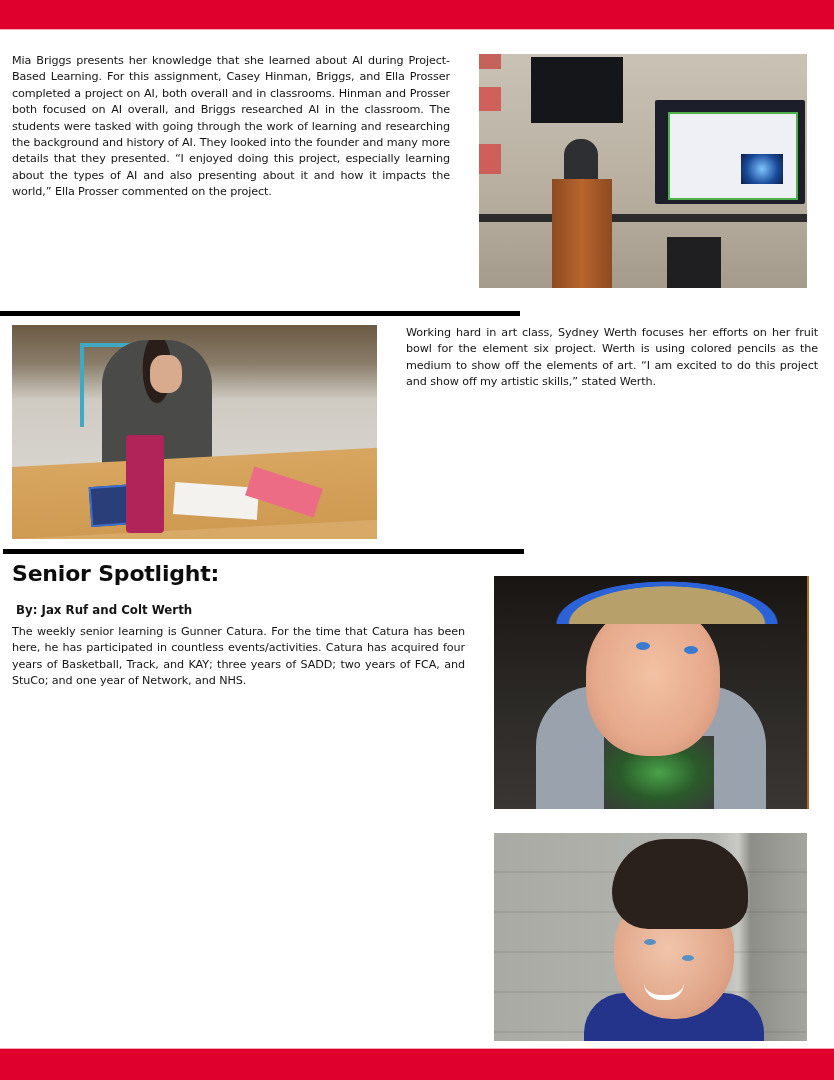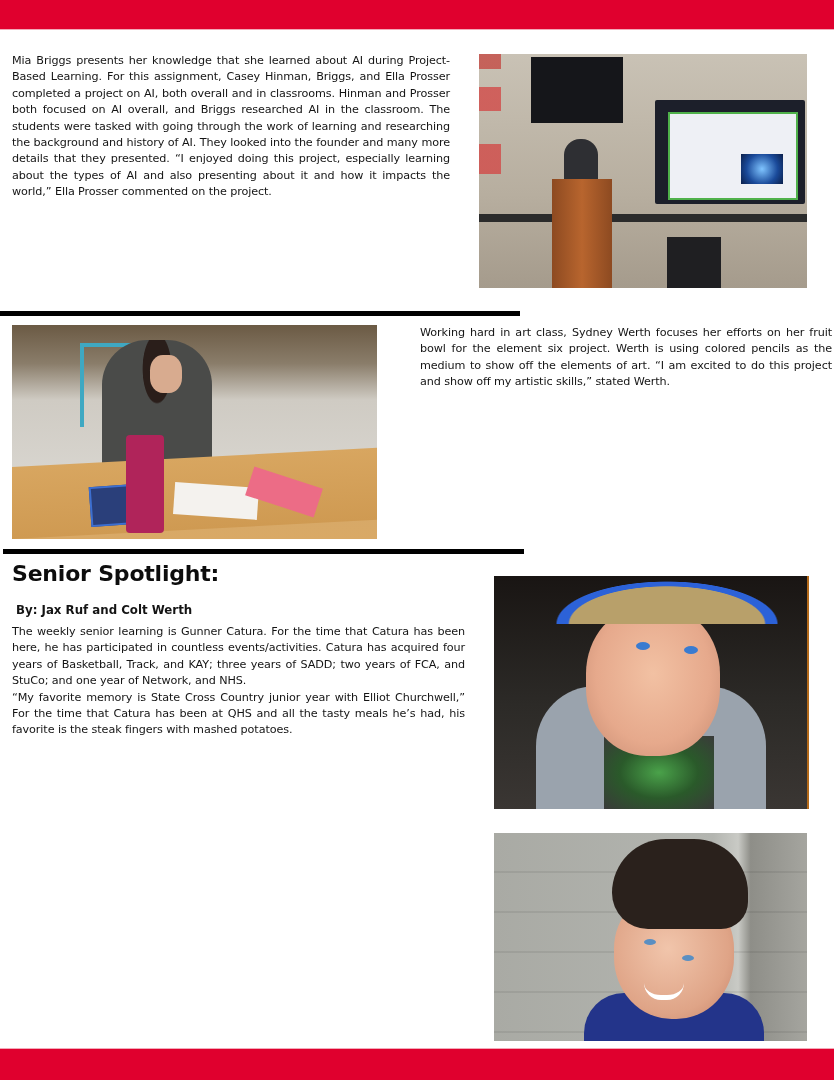--- a/index.html
+++ b/index.html
@@ -17,21 +17,21 @@
   .divider-1 { left: 0; top: 311px; width: 520px; }
   .divider-2 { left: 3px; top: 549px; width: 521px; }
 
   .para {
     position: absolute; margin: 0;
     font-size: 11.2px; line-height: 16.4px;
     text-align: justify; letter-spacing: -0.1px;
   }
   .para p { margin: 0; }
   .para-ai { left: 12px; top: 53px; width: 438px; }
-  .para-art { left: 420px; top: 325px; width: 412px; }
+  .para-art { left: 406px; top: 325px; width: 412px; }
   .para-senior { left: 12px; top: 624px; width: 453px; }
 
   .headline {
     position: absolute; left: 12px; top: 561px; margin: 0;
     font-size: 22px; font-weight: bold; letter-spacing: -0.2px;
     color: #0d0d0d;
   }
   .byline {
     position: absolute; left: 12px; top: 599px; margin: 4px;
     font-size: 11.8px; font-weight: bold; color: #141414;
@@ -127,21 +127,20 @@
   <p>Working hard in art class, Sydney Werth focuses her efforts on her fruit bowl for the element six project. Werth is using colored pencils as the medium to show off the elements of art. “I am excited to do this project and show off my artistic skills,” stated Werth.</p>
 </div>
 
 <div class="divider divider-2"></div>
 
 <h1 class="headline">Senior Spotlight:</h1>
 <p class="byline">By: Jax Ruf and Colt Werth</p>
 
 <div class="para para-senior">
   <p> The weekly senior learning is Gunner Catura. For the time that Catura has been here, he has participated in countless events/activities. Catura has acquired four years of Basketball, Track, and KAY; three years of SADD; two years of FCA, and StuCo; and one year of Network, and NHS.</p>
-  <p> “My favorite memory is State Cross Country junior year with Elliot Churchwell,” For the time that Catura has been at QHS and all the tasty meals he’s had, his favorite is the steak fingers with mashed potatoes.</p>
 </div>
 
 <div class="photo photo-kid" title="Childhood photo of Gunner Catura wearing a cowboy hat">
   <div class="shirt"></div>
   <div class="truck"></div>
   <div class="face"></div>
   <div class="eye l"></div>
   <div class="eye r"></div>
   <div class="hat"></div>
 </div>

